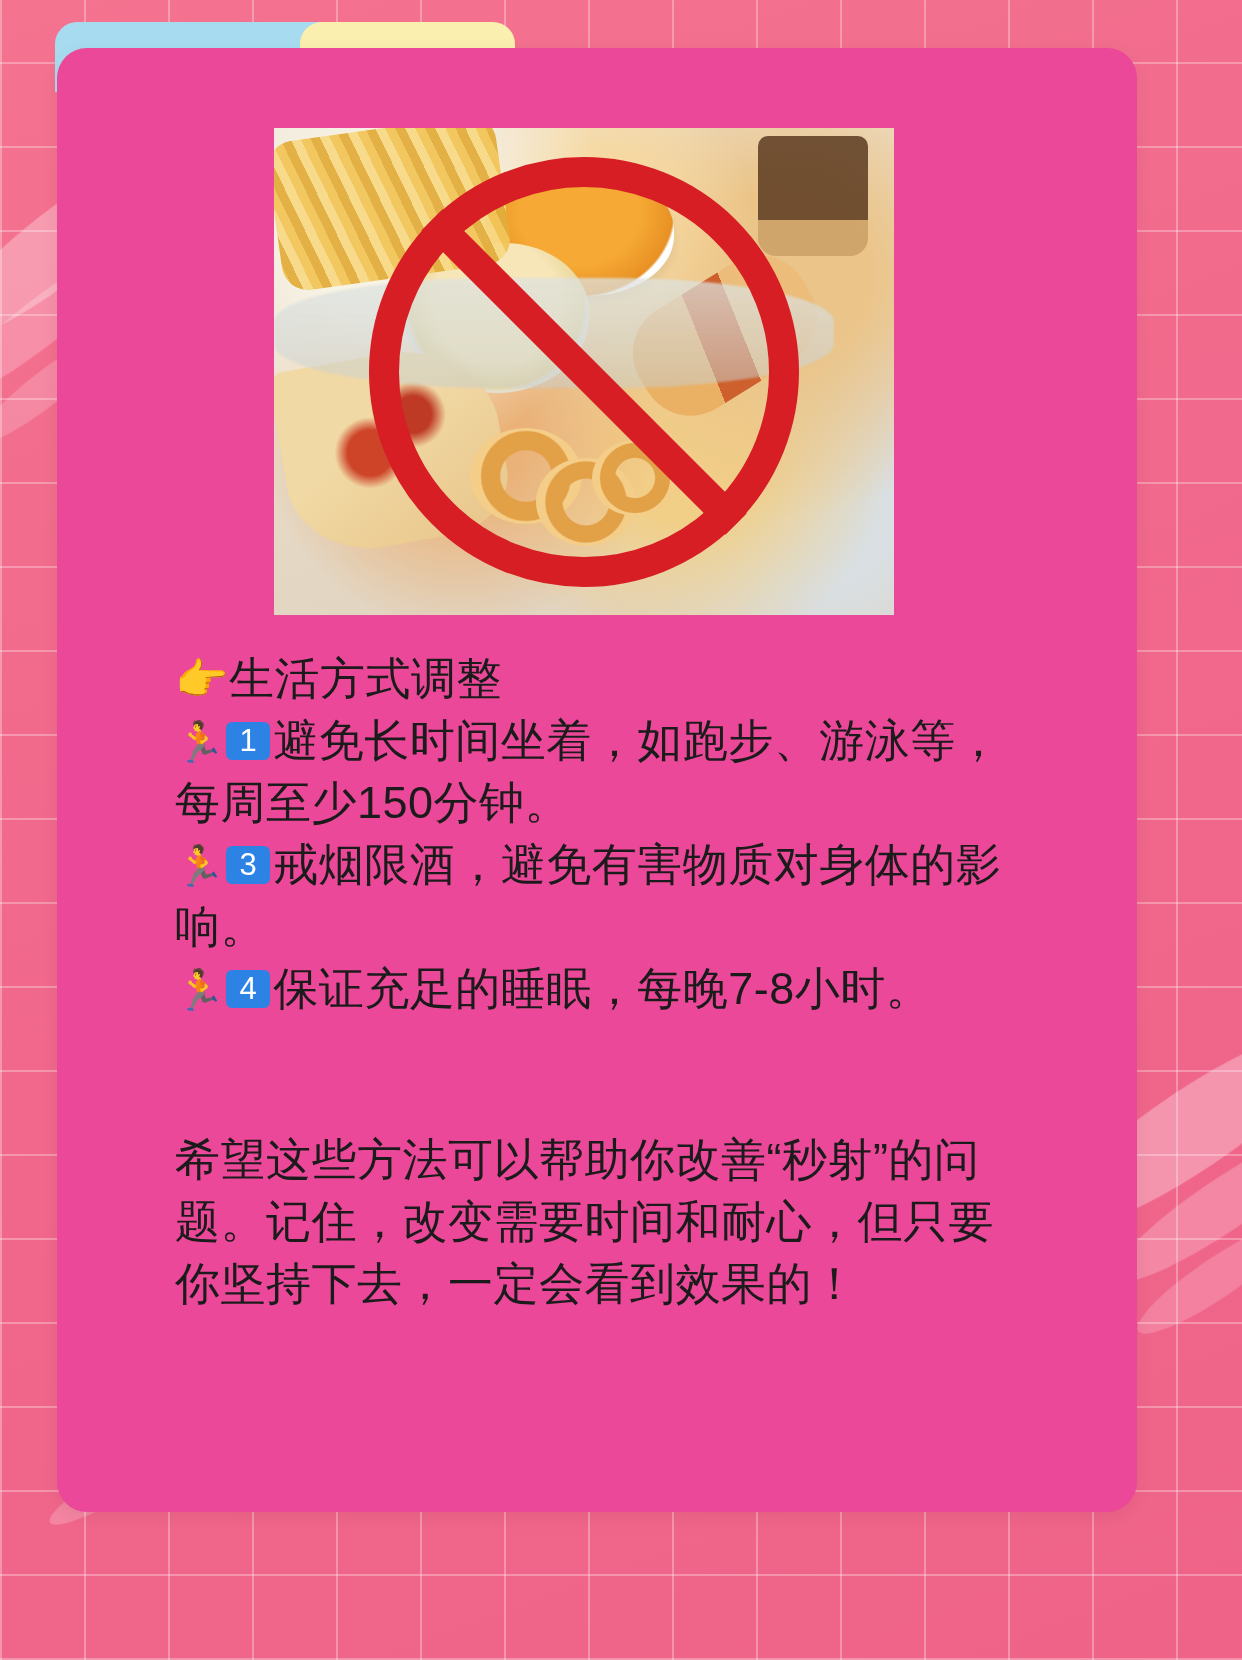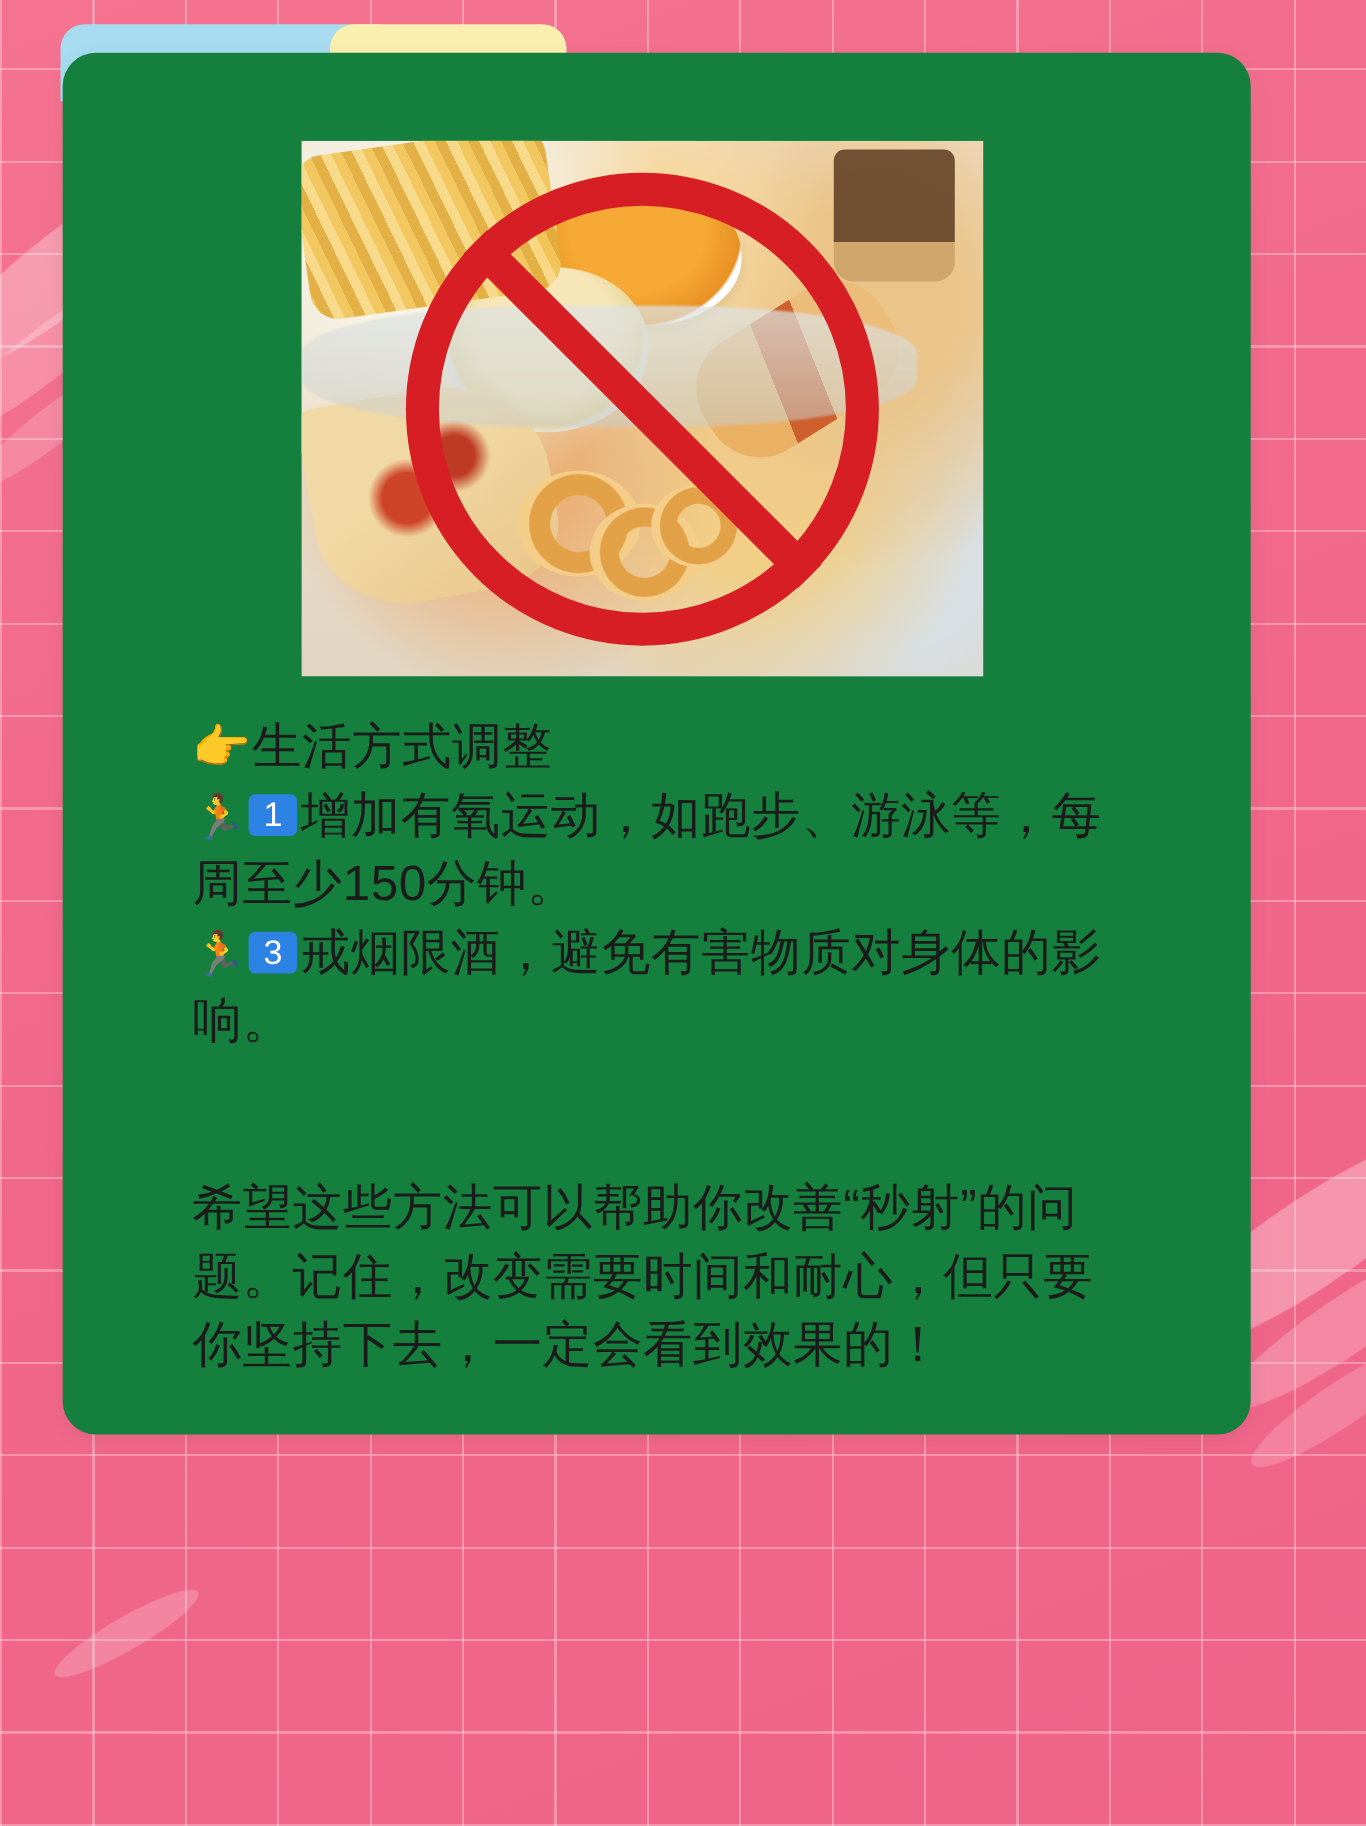--- a/index.html
+++ b/index.html
@@ -46,22 +46,22 @@
   }
   .tab-blue   { left: 55px;  top: 22px; width: 310px; background: #a7dcf0; }
   .tab-yellow { left: 300px; top: 22px; width: 215px; background: #fbefb0; }
 
   
   #card {
     position: absolute;
     left: 57px;
     top: 48px;
     width: 1080px;
-    height: 1256px;
-    background: #15803d;
+    height: 1464px;
+    background: #ec4899;
     border-radius: 30px;
     box-shadow: 0 4px 18px rgba(0,0,0,0.06);
     overflow: hidden;
   }
 
   
   #photo-wrap {
     position: absolute;
     left: 217px;
     top: 80px;
@@ -238,28 +238,31 @@
     </div>
   </div>
 
   <div id="body-text">
 
     <p>
       <span class="emoji">👉</span><span>生活方式调整</span>
     </p>
 
     <p>
-      <span class="runner">🏃</span><span class="numbox">1</span><span>增加有氧运动，如跑步、游泳等，每周至少150分钟。</span>
+      <span class="runner">🏃</span><span class="numbox">1</span><span>避免长时间坐着，如跑步、游泳等，每周至少150分钟。</span>
     </p>
 
 
     <p>
       <span class="runner">🏃</span><span class="numbox">3</span><span>戒烟限酒，避免有害物质对身体的影响。</span>
     </p>
 
+    <p>
+      <span class="runner">🏃</span><span class="numbox">4</span><span>保证充足的睡眠，每晚7-8小时。</span>
+    </p>
 
 
     <div id="gap"></div>
 
     <div id="closing">
       <p>希望这些方法可以帮助你改善“秒射”的问题。记住，改变需要时间和耐心，但只要你坚持下去，一定会看到效果的！</p>
     </div>
 
   </div>
 </div>

